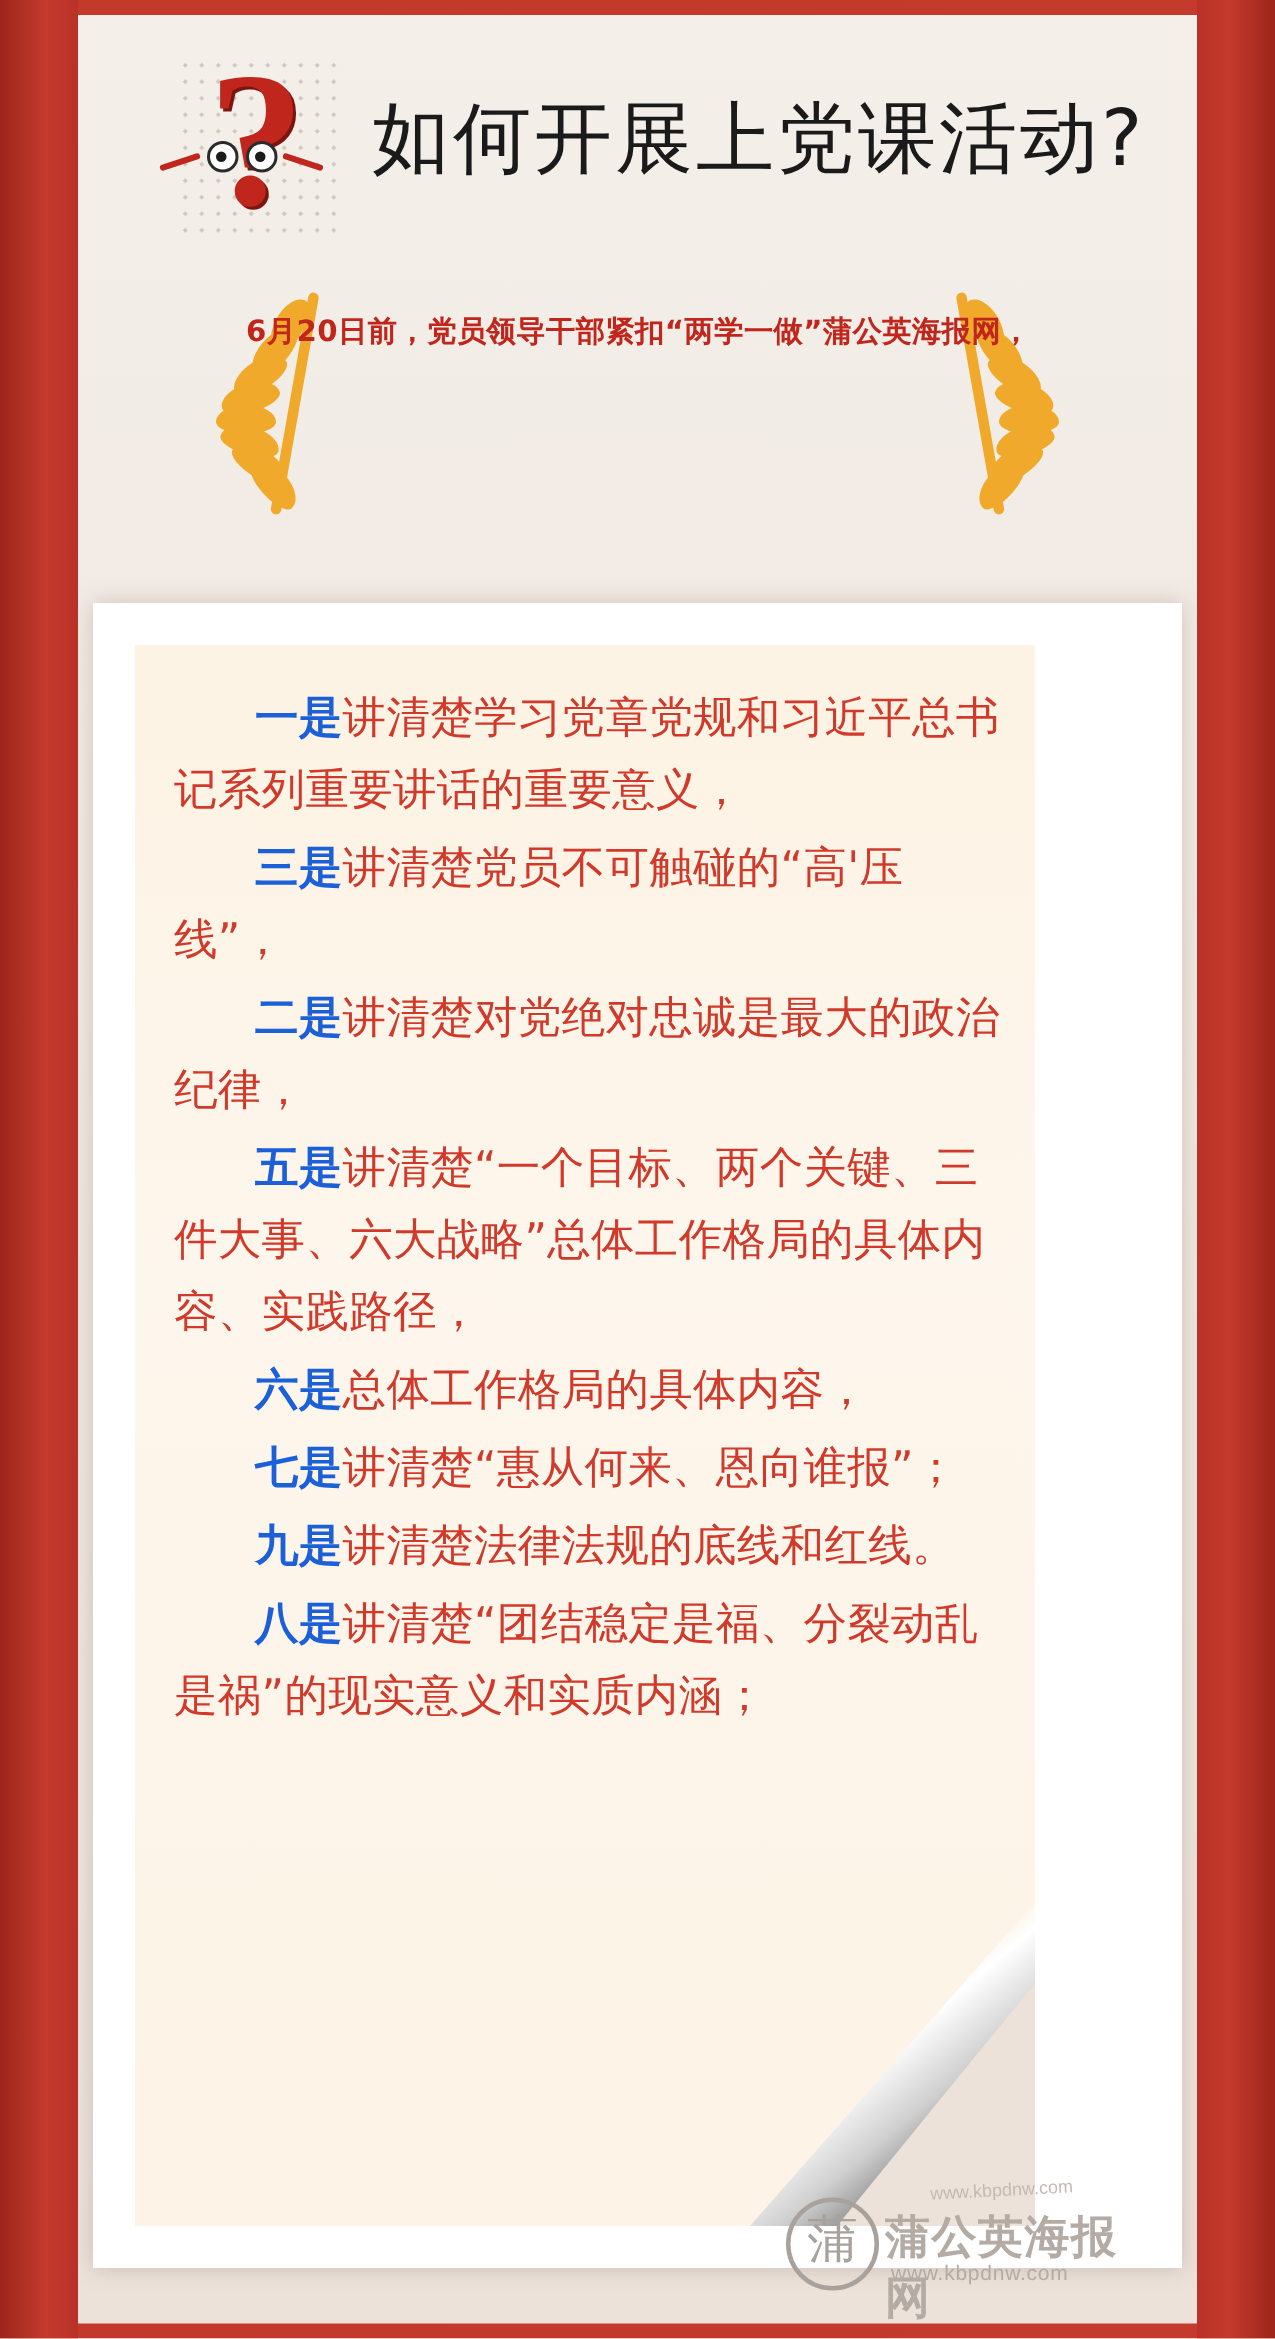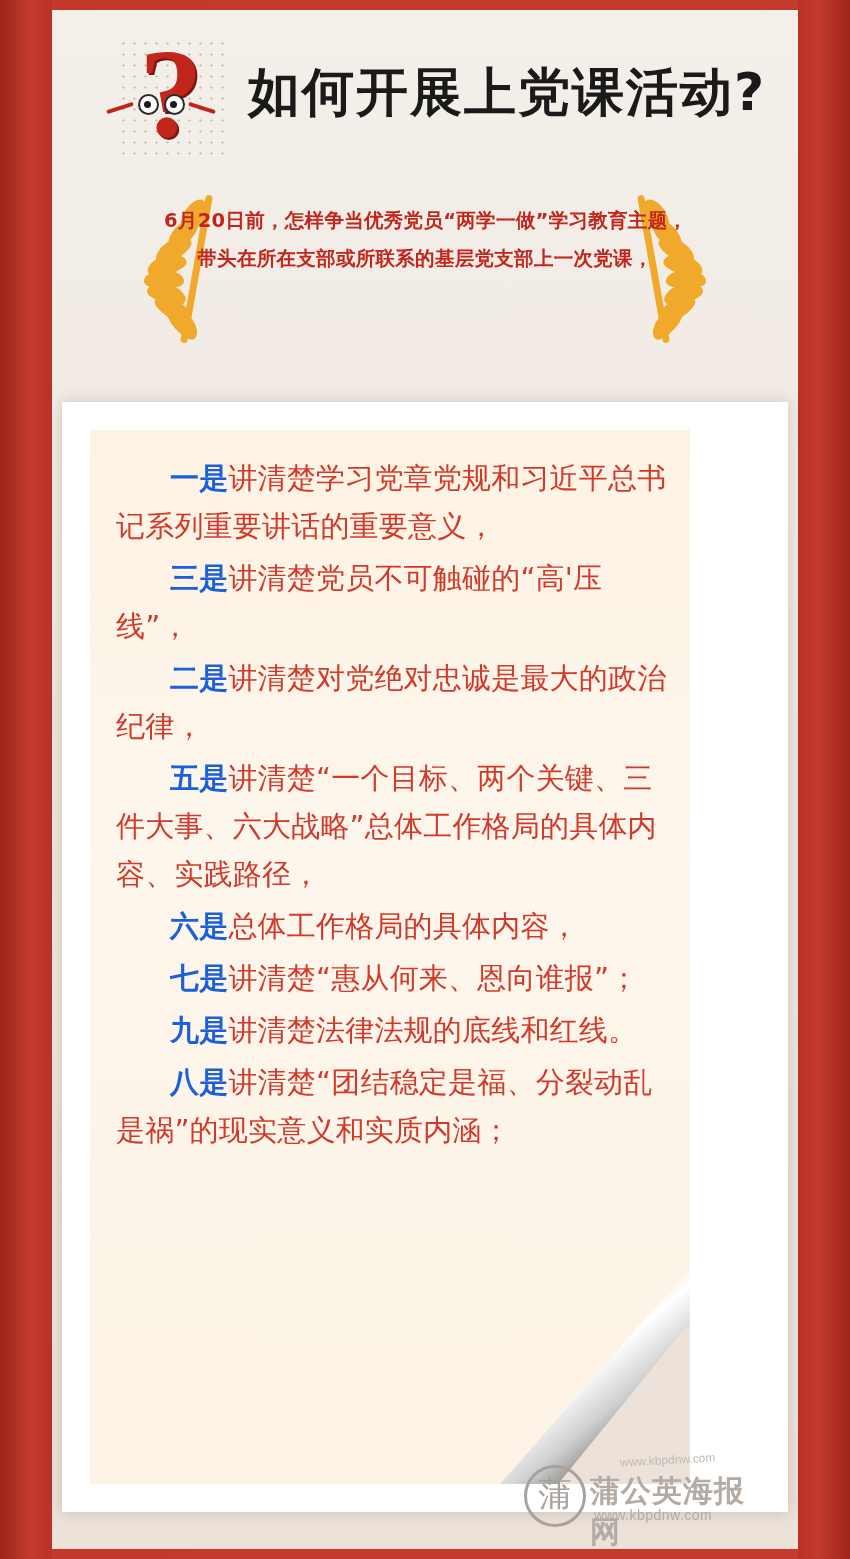--- a/index.html
+++ b/index.html
@@ -106,21 +106,21 @@
     top: 74px;
   }
   .qmark .arm.l { left: -6px; transform: rotate(-18deg); }
   .qmark .arm.r { left: 76px; transform: rotate(18deg); }
 
   .title {
     position: absolute;
     left: 196px;
     top: 48px;
     font-size: 52px;
-    font-weight: bold;
+    font-weight: normal;
     color: #1a1a1a;
     letter-spacing: 2px;
     font-family: "DejaVu Sans", sans-serif;
     white-space: nowrap;
   }
 
   
   .lead-wrap {
     position: relative;
     height: 190px;
@@ -307,22 +307,21 @@
         <div class="leaf" style="right:38px; top:20px;  transform:rotate(48deg);"></div>
         <div class="leaf" style="right:32px; top:40px;  transform:rotate(32deg);"></div>
         <div class="leaf" style="right:28px; top:60px;  transform:rotate(16deg);"></div>
         <div class="leaf" style="right:26px; top:80px;  transform:rotate(0deg);"></div>
         <div class="leaf" style="right:28px; top:100px; transform:rotate(-16deg);"></div>
         <div class="leaf" style="right:32px; top:120px; transform:rotate(-32deg);"></div>
         <div class="leaf" style="right:38px; top:138px; transform:rotate(-48deg);"></div>
       </div>
 
       <div class="lead-text">
-        <div class="lead-line">6月20日前，怎样争当优秀党员“两学一做”学习教育主题，</div>
-        <div class="lead-line">带头在所在支部或所联系的基层党支部上一次党课，</div>
+        <div class="lead-line">6月20日前，党员领导干部紧扣“两学一做”蒲公英海报网，</div>
       </div>
     </div>
 
     <div class="card-shadow"></div>
     <div class="card">
       <p class="item">
         <span class="num">一是</span><span>讲清楚学习党章党规和习近平总书记系列重要讲话的重要意义，</span>
       </p>
       <p class="item">
         <span class="num">三是</span><span>讲清楚党员不可触碰的“高'压线”，</span>

